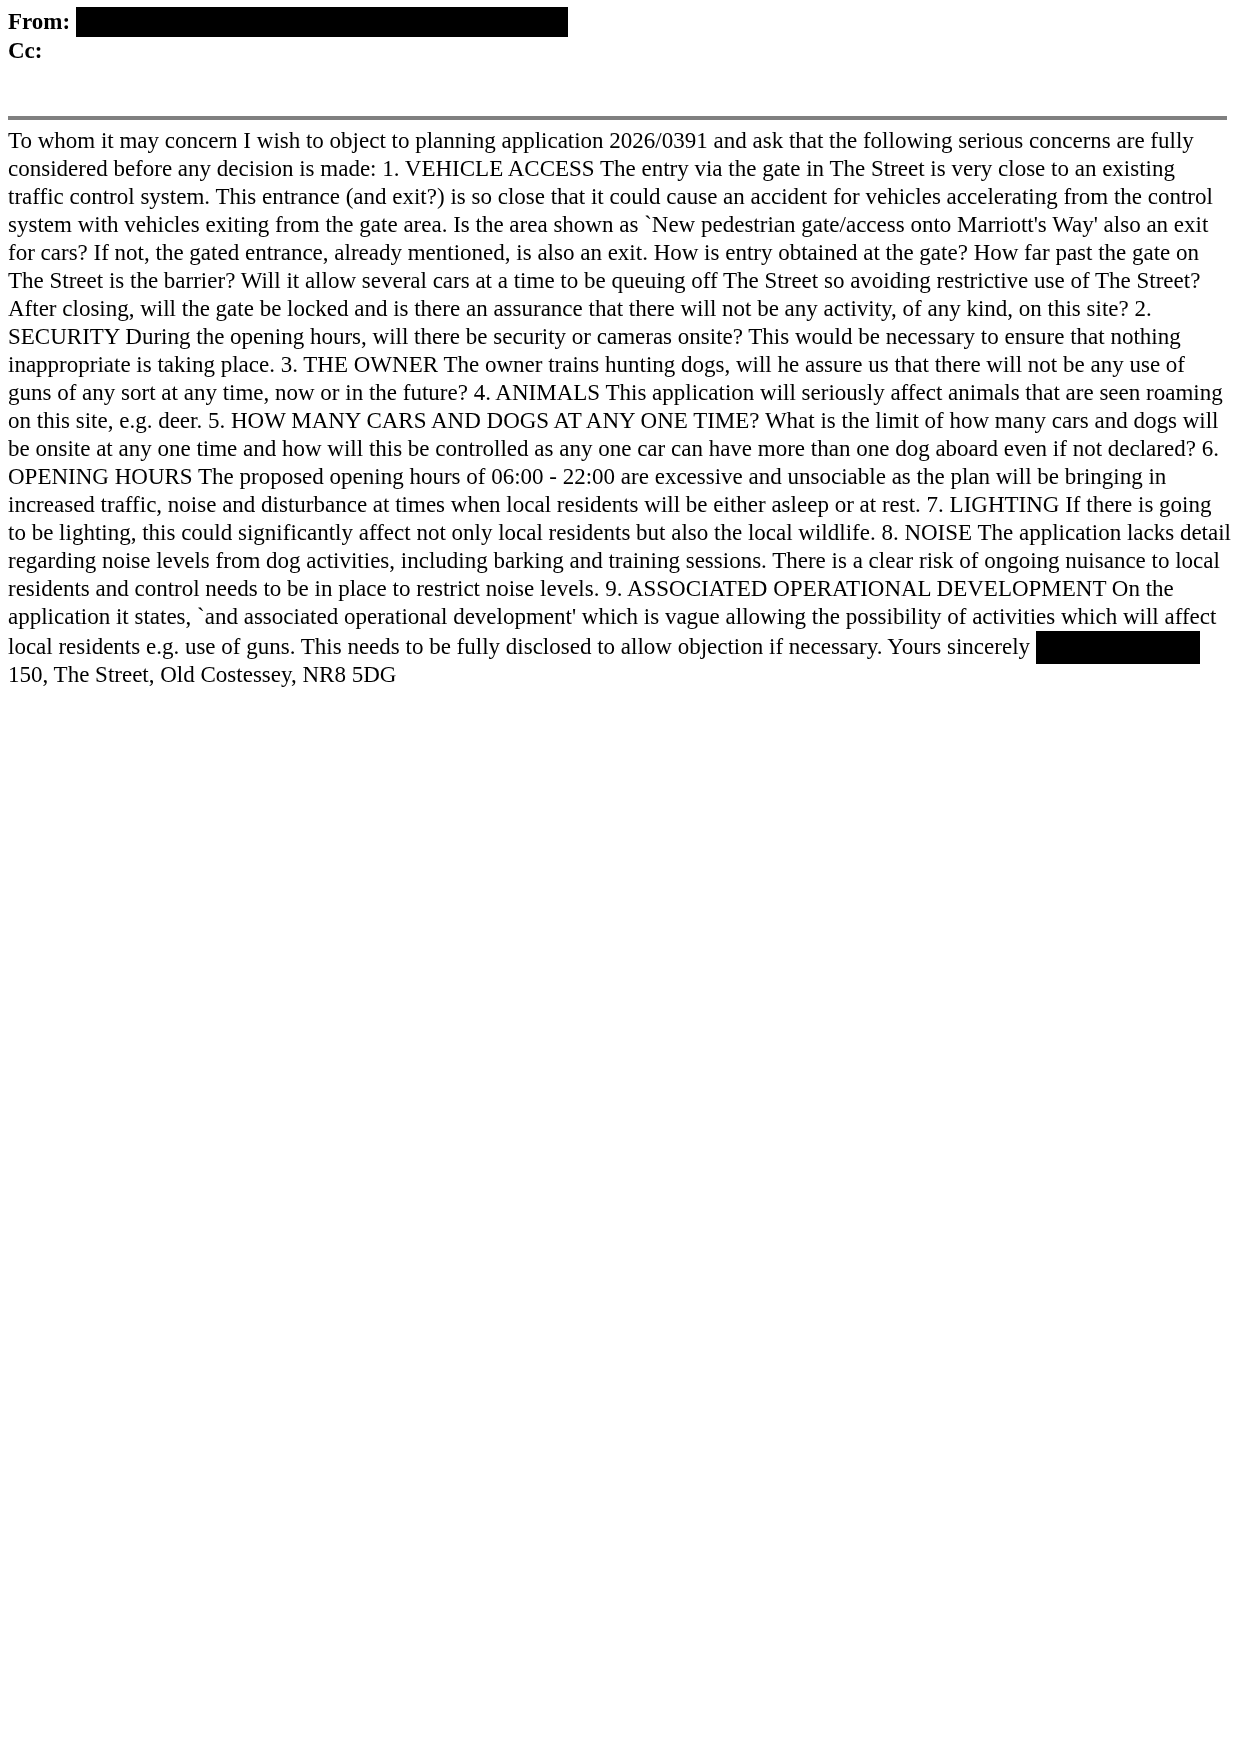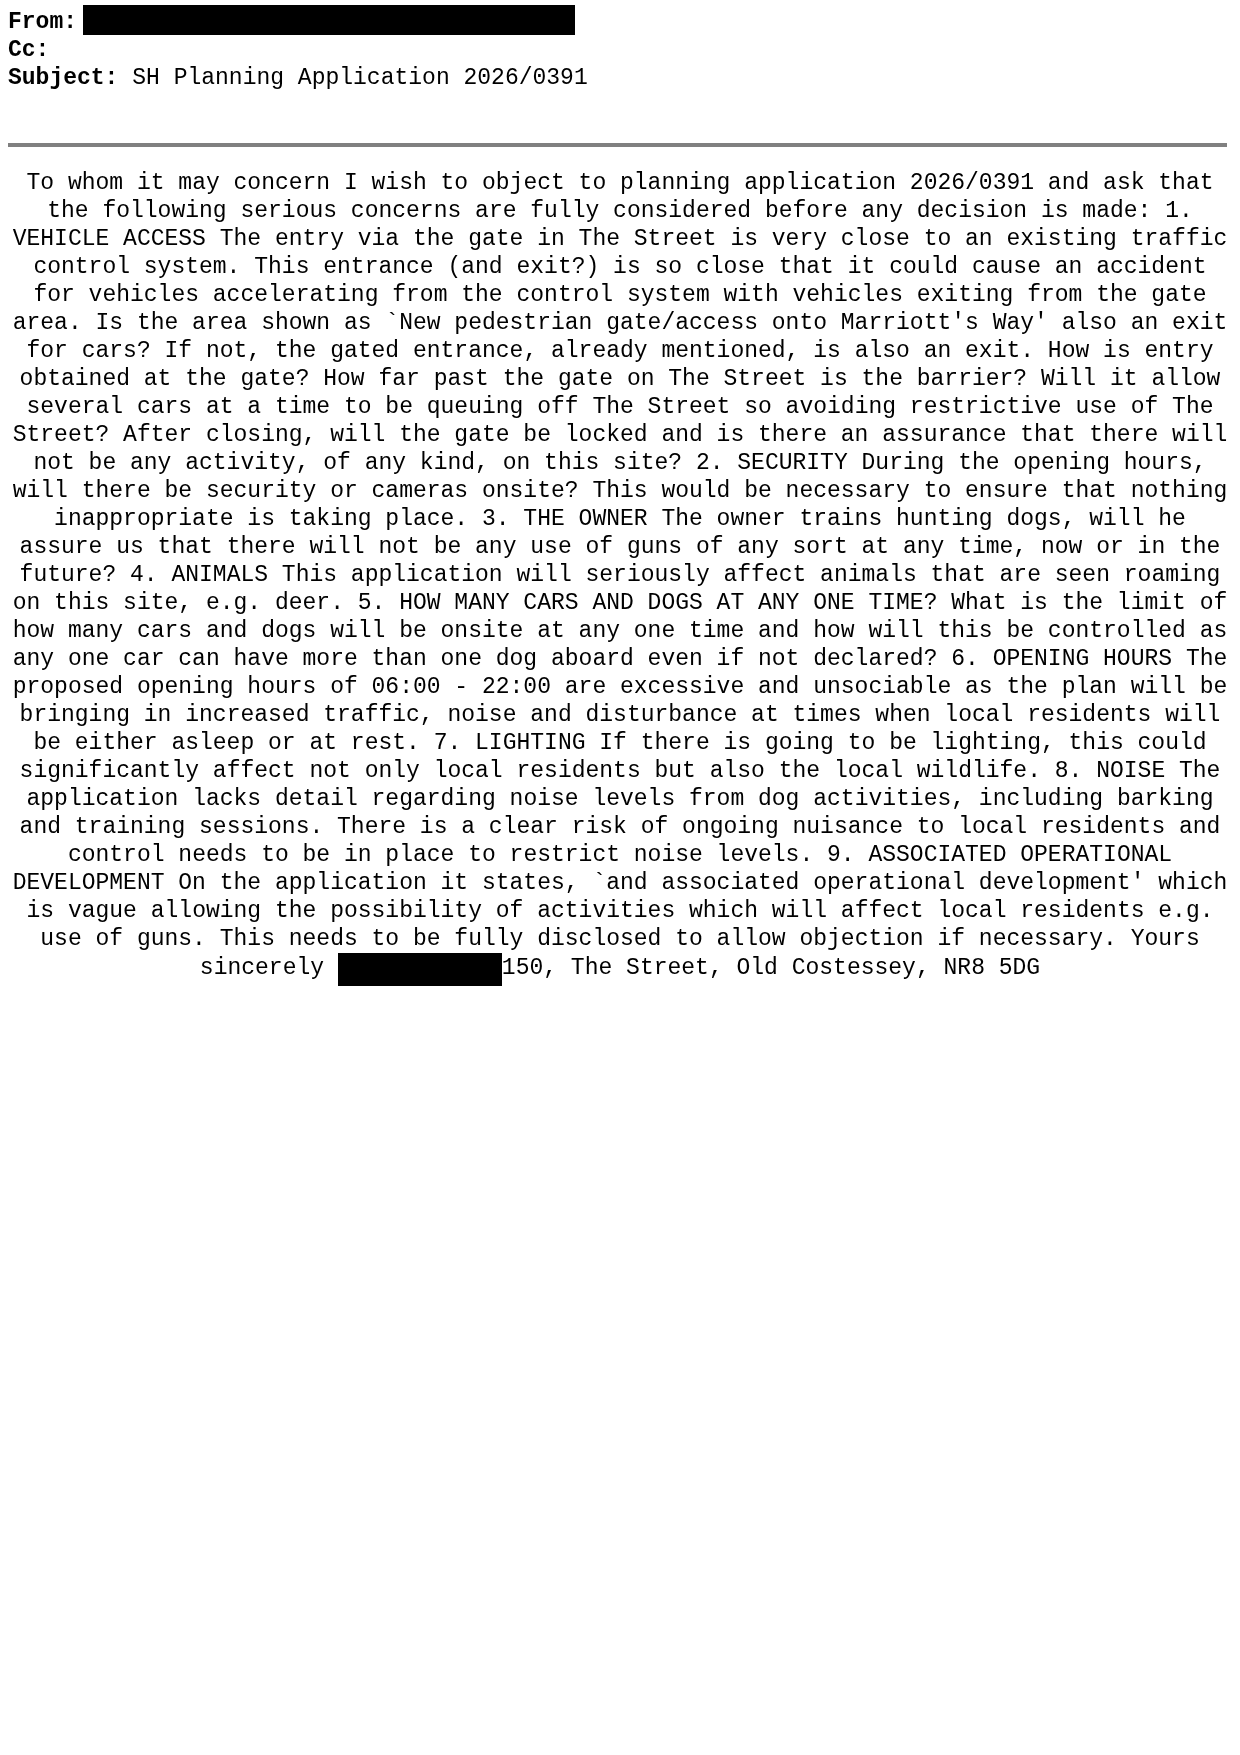--- a/index.html
+++ b/index.html
@@ -1,15 +1,15 @@
 <!DOCTYPE html>
 <html><head>
 <meta charset="utf-8">
 <style>
-  * { box-sizing: border-box; font-family: Liberation Mono, monospace; }
+  * { box-sizing: border-box; }
   html, body {
     margin: 0;
     padding: 0;
     background: #ffffff;
   }
   .page {
     position: relative;
     width: 1240px;
     height: 1755px;
     background: #ffffff;
@@ -38,24 +38,24 @@
     margin-left: 6px;
     margin-top: -4px;
   }
   .divider {
     height: 4px;
     background: #808080;
     border: none;
     margin: 51px 5px 0 0;
   }
   .email-body {
-    margin-top: 22px;
+    margin-top: 7px;
     font-size: 23px;
     line-height: 28px;
-    text-align: center;
+    text-align: left;
   }
   .redact-sig {
     display: inline-block;
     width: 164px;
     height: 33px;
     background: #000000;
     vertical-align: text-bottom;
     margin-bottom: -5px;
   }
 </style>
@@ -70,24 +70,20 @@
       <span class="hdr-label">From:</span><span class="redact-from"></span>
     </div>
 
 
 
     <div class="hdr-row">
       <span class="hdr-label">Cc:</span>
       <span class="hdr-value"></span>
     </div>
 
-    <div class="hdr-row">
-      <span class="hdr-label">Subject:</span>
-      <span class="hdr-value">SH Planning Application 2026/0391</span>
-    </div>
 
 
   </div>
 
   <hr class="divider">
 
   <div class="email-body"><span>To whom it may concern I wish to object to planning application 2026/0391 and ask that the following serious concerns are fully considered before any decision is made: 1. VEHICLE ACCESS The entry via the gate in The Street is very close to an existing traffic control system. This entrance (and exit?) is so close that it could cause an accident for vehicles accelerating from the control system with vehicles exiting from the gate area. Is the area shown as `New pedestrian gate/access onto Marriott's Way' also an exit for cars? If not, the gated entrance, already mentioned, is also an exit. How is entry obtained at the gate? How far past the gate on The Street is the barrier? Will it allow several cars at a time to be queuing off The Street so avoiding restrictive use of The Street? After closing, will the gate be locked and is there an assurance that there will not be any activity, of any kind, on this site? 2. SECURITY During the opening hours, will there be security or cameras onsite? This would be necessary to ensure that nothing inappropriate is taking place. 3. THE OWNER The owner trains hunting dogs, will he assure us that there will not be any use of guns of any sort at any time, now or in the future? 4. ANIMALS This application will seriously affect animals that are seen roaming on this site, e.g. deer. 5. HOW MANY CARS AND DOGS AT ANY ONE TIME? What is the limit of how many cars and dogs will be onsite at any one time and how will this be controlled as any one car can have more than one dog aboard even if not declared? 6. OPENING HOURS The proposed opening hours of 06:00 - 22:00 are excessive and unsociable as the plan will be bringing in increased traffic, noise and disturbance at times when local residents will be either asleep or at rest. 7. LIGHTING If there is going to be lighting, this could significantly affect not only local residents but also the local wildlife. 8. NOISE The application lacks detail regarding noise levels from dog activities, including barking and training sessions. There is a clear risk of ongoing nuisance to local residents and control needs to be in place to restrict noise levels. 9. ASSOCIATED OPERATIONAL DEVELOPMENT On the application it states, `and associated operational development' which is vague allowing the possibility of activities which will affect local residents e.g. use of guns. This needs to be fully disclosed to allow objection if necessary. Yours sincerely </span><span class="redact-sig"></span><span>150, The Street, Old Costessey, NR8 5DG</span></div>
 
 </div>
 

